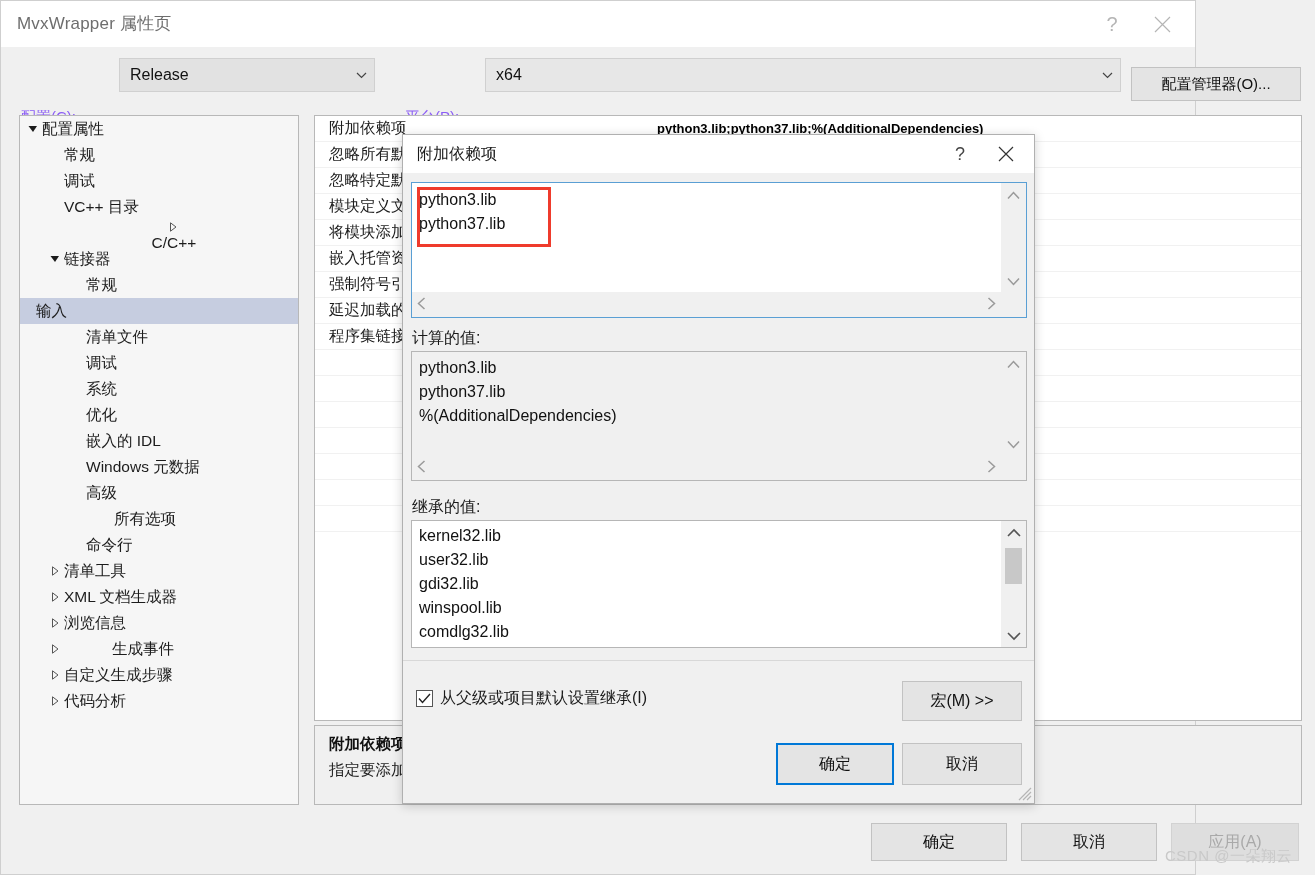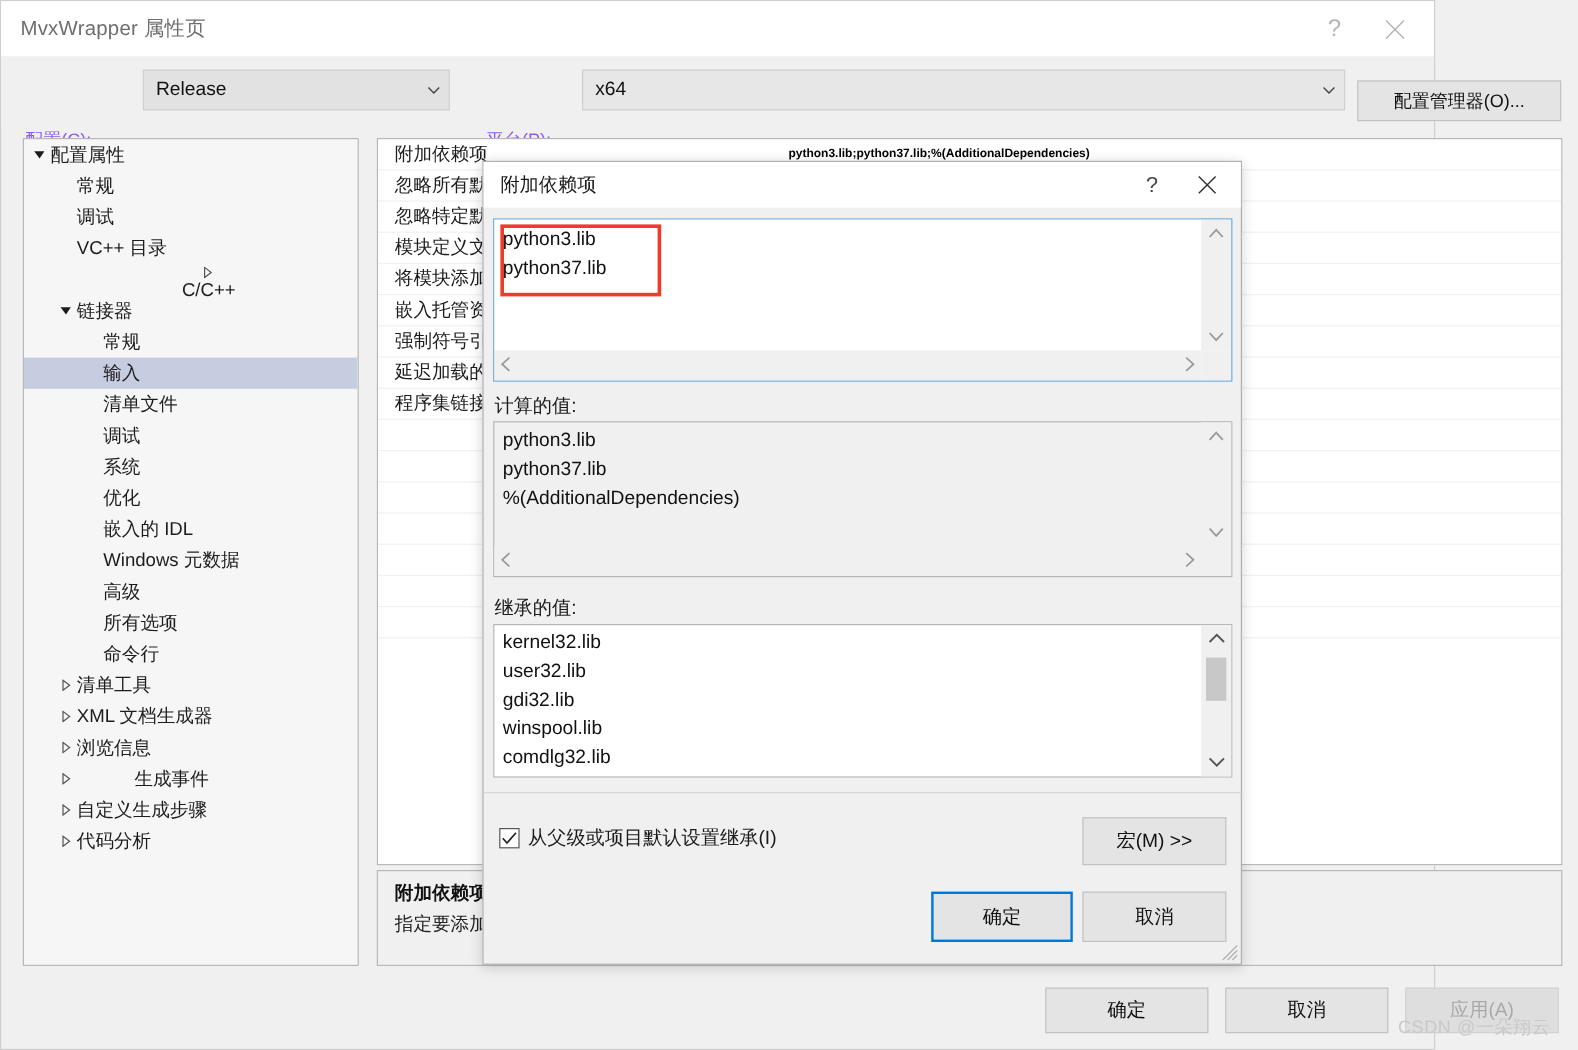--- a/index.html
+++ b/index.html
@@ -128,21 +128,21 @@
   }
   .prop-name {
     width: 330px; flex: 0 0 330px;
     padding-left: 14px;
     font-size: 15.5px; color: #1c1c1c;
     white-space: nowrap; overflow: hidden;
   }
   .prop-val {
     flex: 1;
     padding-left: 12px;
-    font-size: 10px; color: #000;
+    font-size: 13px; color: #000;
     font-weight: bold;
     white-space: nowrap; overflow: hidden;
   }
 
   
   #desc-panel {
     position: absolute; left: 313px; top: 724px;
     width: 988px; height: 80px;
     background: #f0f0f0;
     border: 1px solid #b8b8b8;
@@ -424,21 +424,21 @@
           <svg width="10" height="10" viewBox="0 0 10 10">
             <path d="M0.5 2 L9 2 L5 8 Z" fill="#1b1b1b" stroke="none"></path>
           </svg>
         </span>
         <span class="tree-label">链接器</span>
       </div>
       <div class="tree-row" style="padding-left: 50px;">
         <span class="tw"></span>
         <span class="tree-label">常规</span>
       </div>
-      <div class="tree-row selected" style="padding-left: 50px;">
+      <div class="tree-row selected" style="">
         <span class="tw"></span>
         <span class="tree-label">输入</span>
       </div>
       <div class="tree-row" style="padding-left: 50px;">
         <span class="tw"></span>
         <span class="tree-label">清单文件</span>
       </div>
       <div class="tree-row" style="padding-left: 50px;">
         <span class="tw"></span>
         <span class="tree-label">调试</span>
@@ -456,21 +456,21 @@
         <span class="tree-label">嵌入的 IDL</span>
       </div>
       <div class="tree-row" style="padding-left: 50px;">
         <span class="tw"></span>
         <span class="tree-label">Windows 元数据</span>
       </div>
       <div class="tree-row" style="padding-left: 50px;">
         <span class="tw"></span>
         <span class="tree-label">高级</span>
       </div>
-      <div class="tree-row" style="padding-left: 50px;">
+      <div class="tree-row" style="padding-left: 50px; gap: 28px;">
         <span class="tw"></span>
         <span class="tree-label">所有选项</span>
       </div>
       <div class="tree-row" style="padding-left: 50px;">
         <span class="tw"></span>
         <span class="tree-label">命令行</span>
       </div>
       <div class="tree-row" style="padding-left: 28px;">
         <span class="tw">
           <svg width="10" height="10" viewBox="0 0 10 10">

